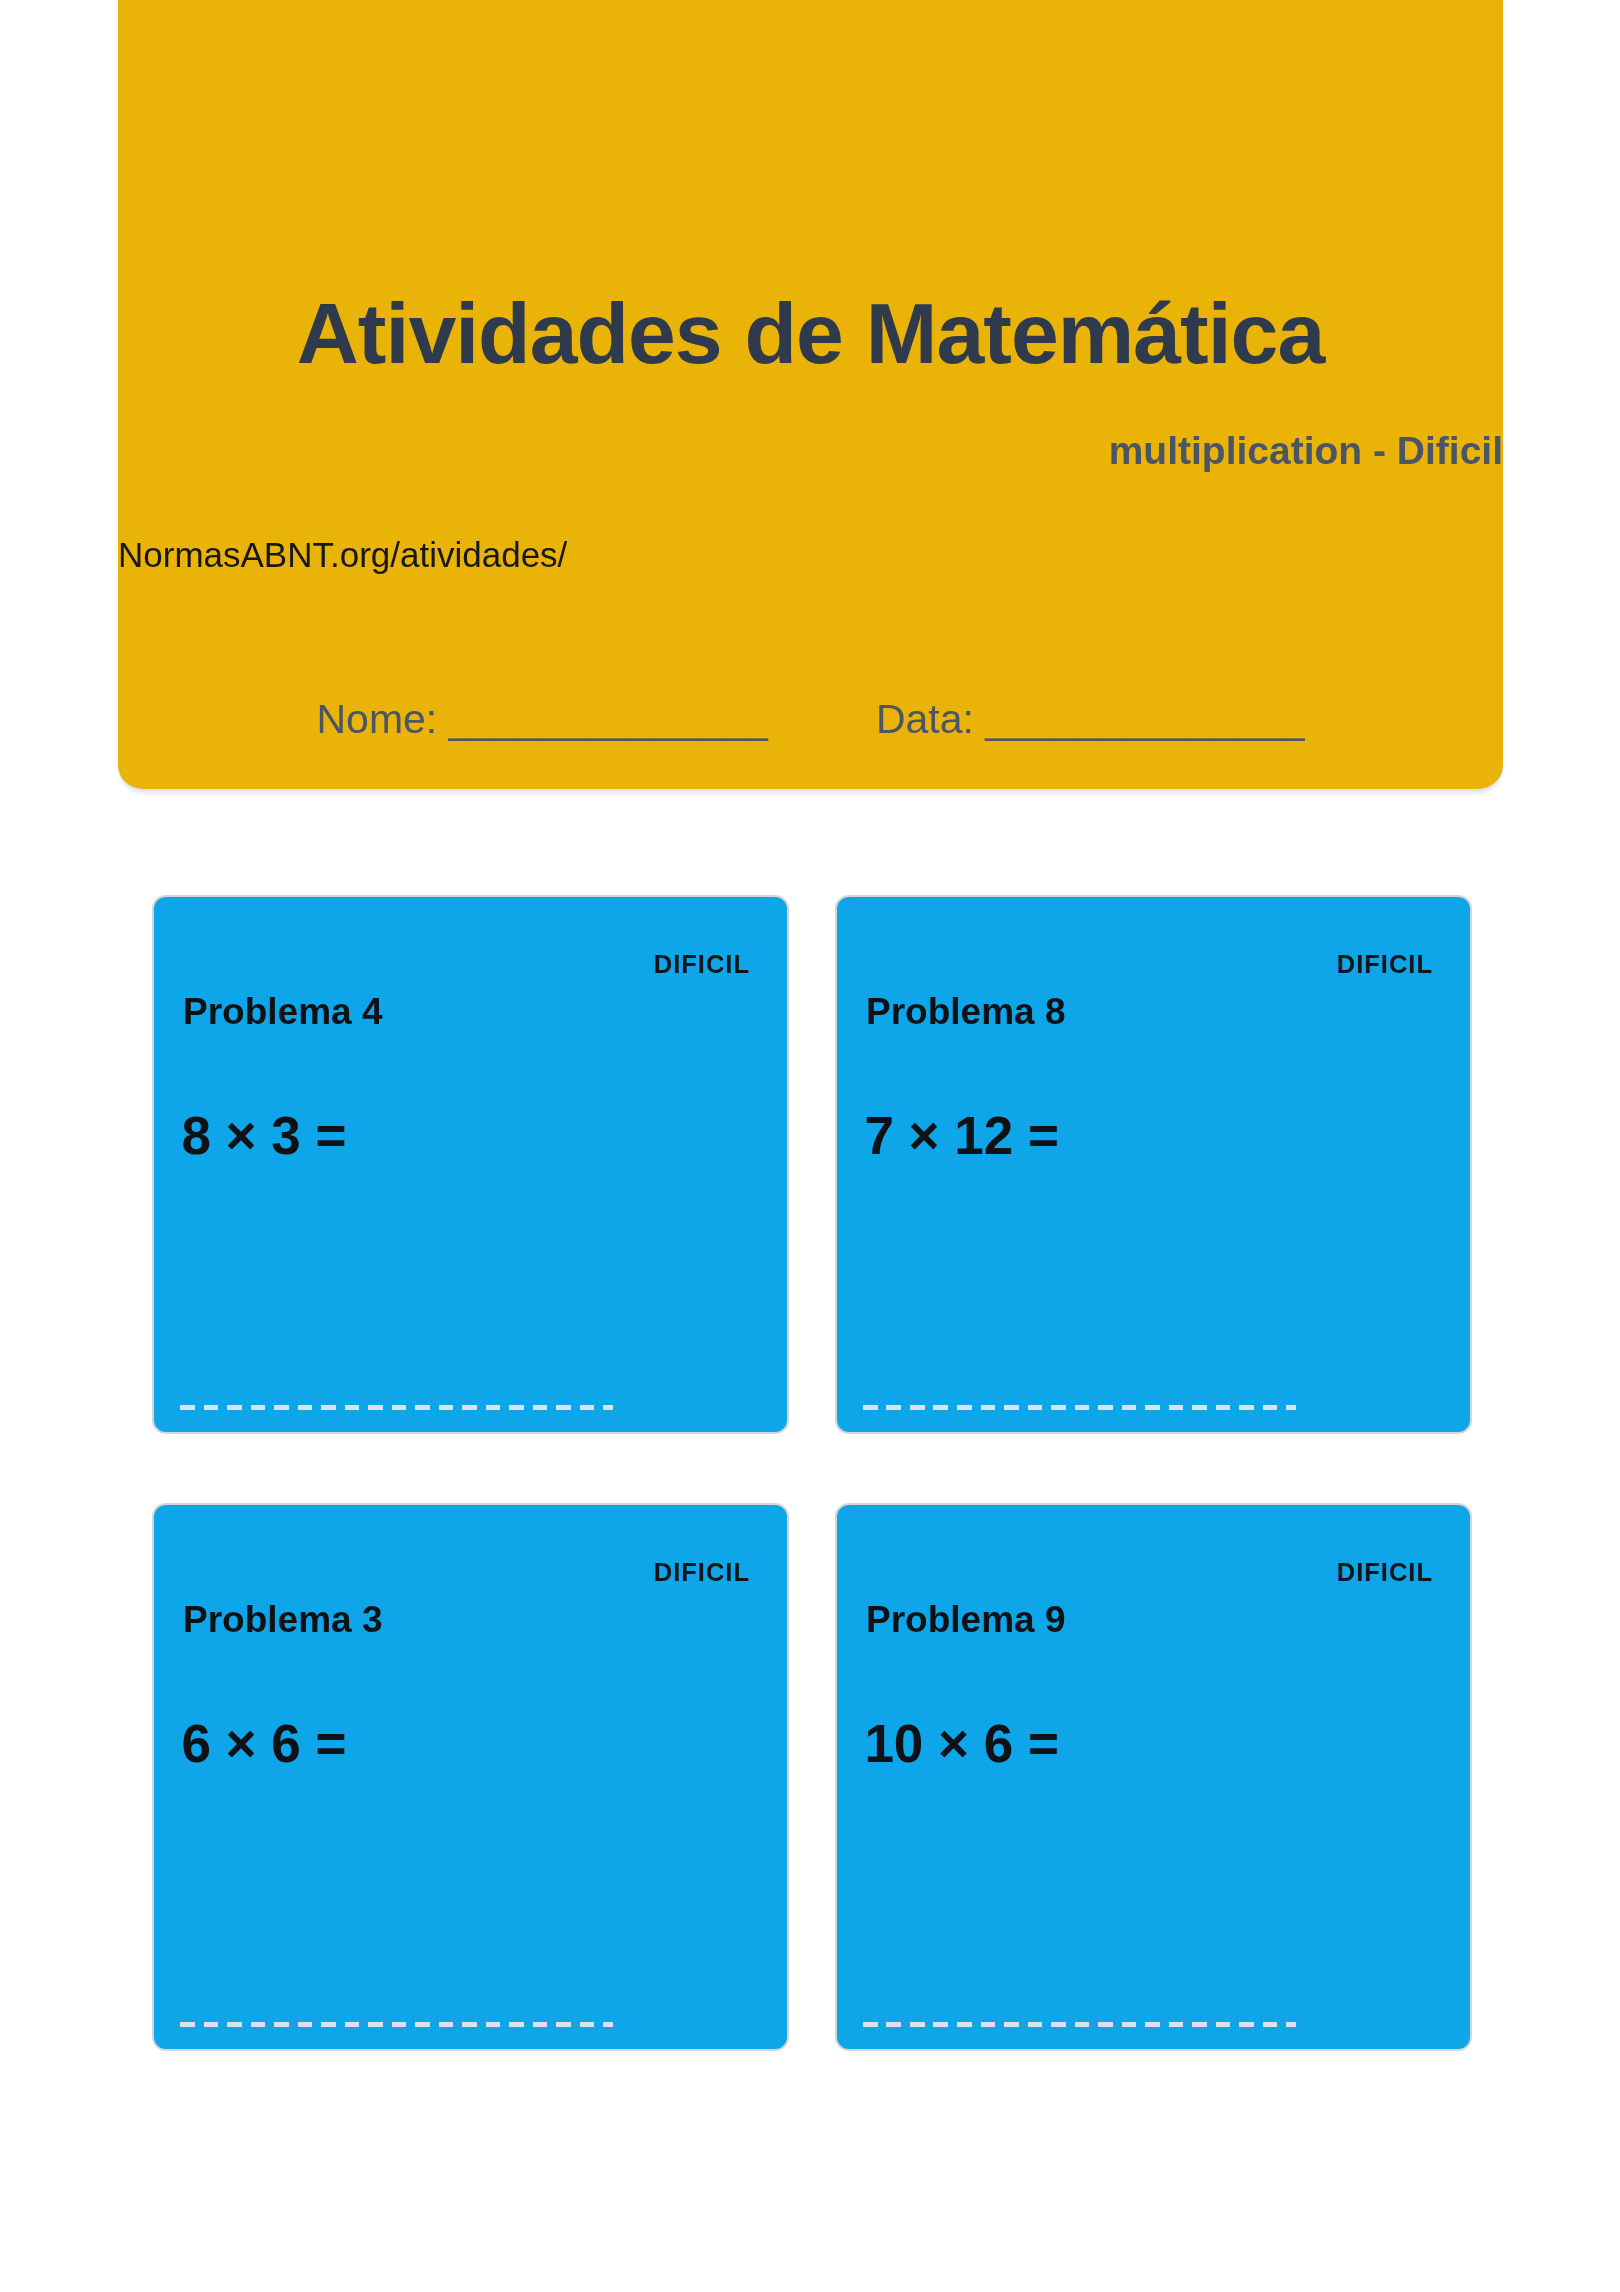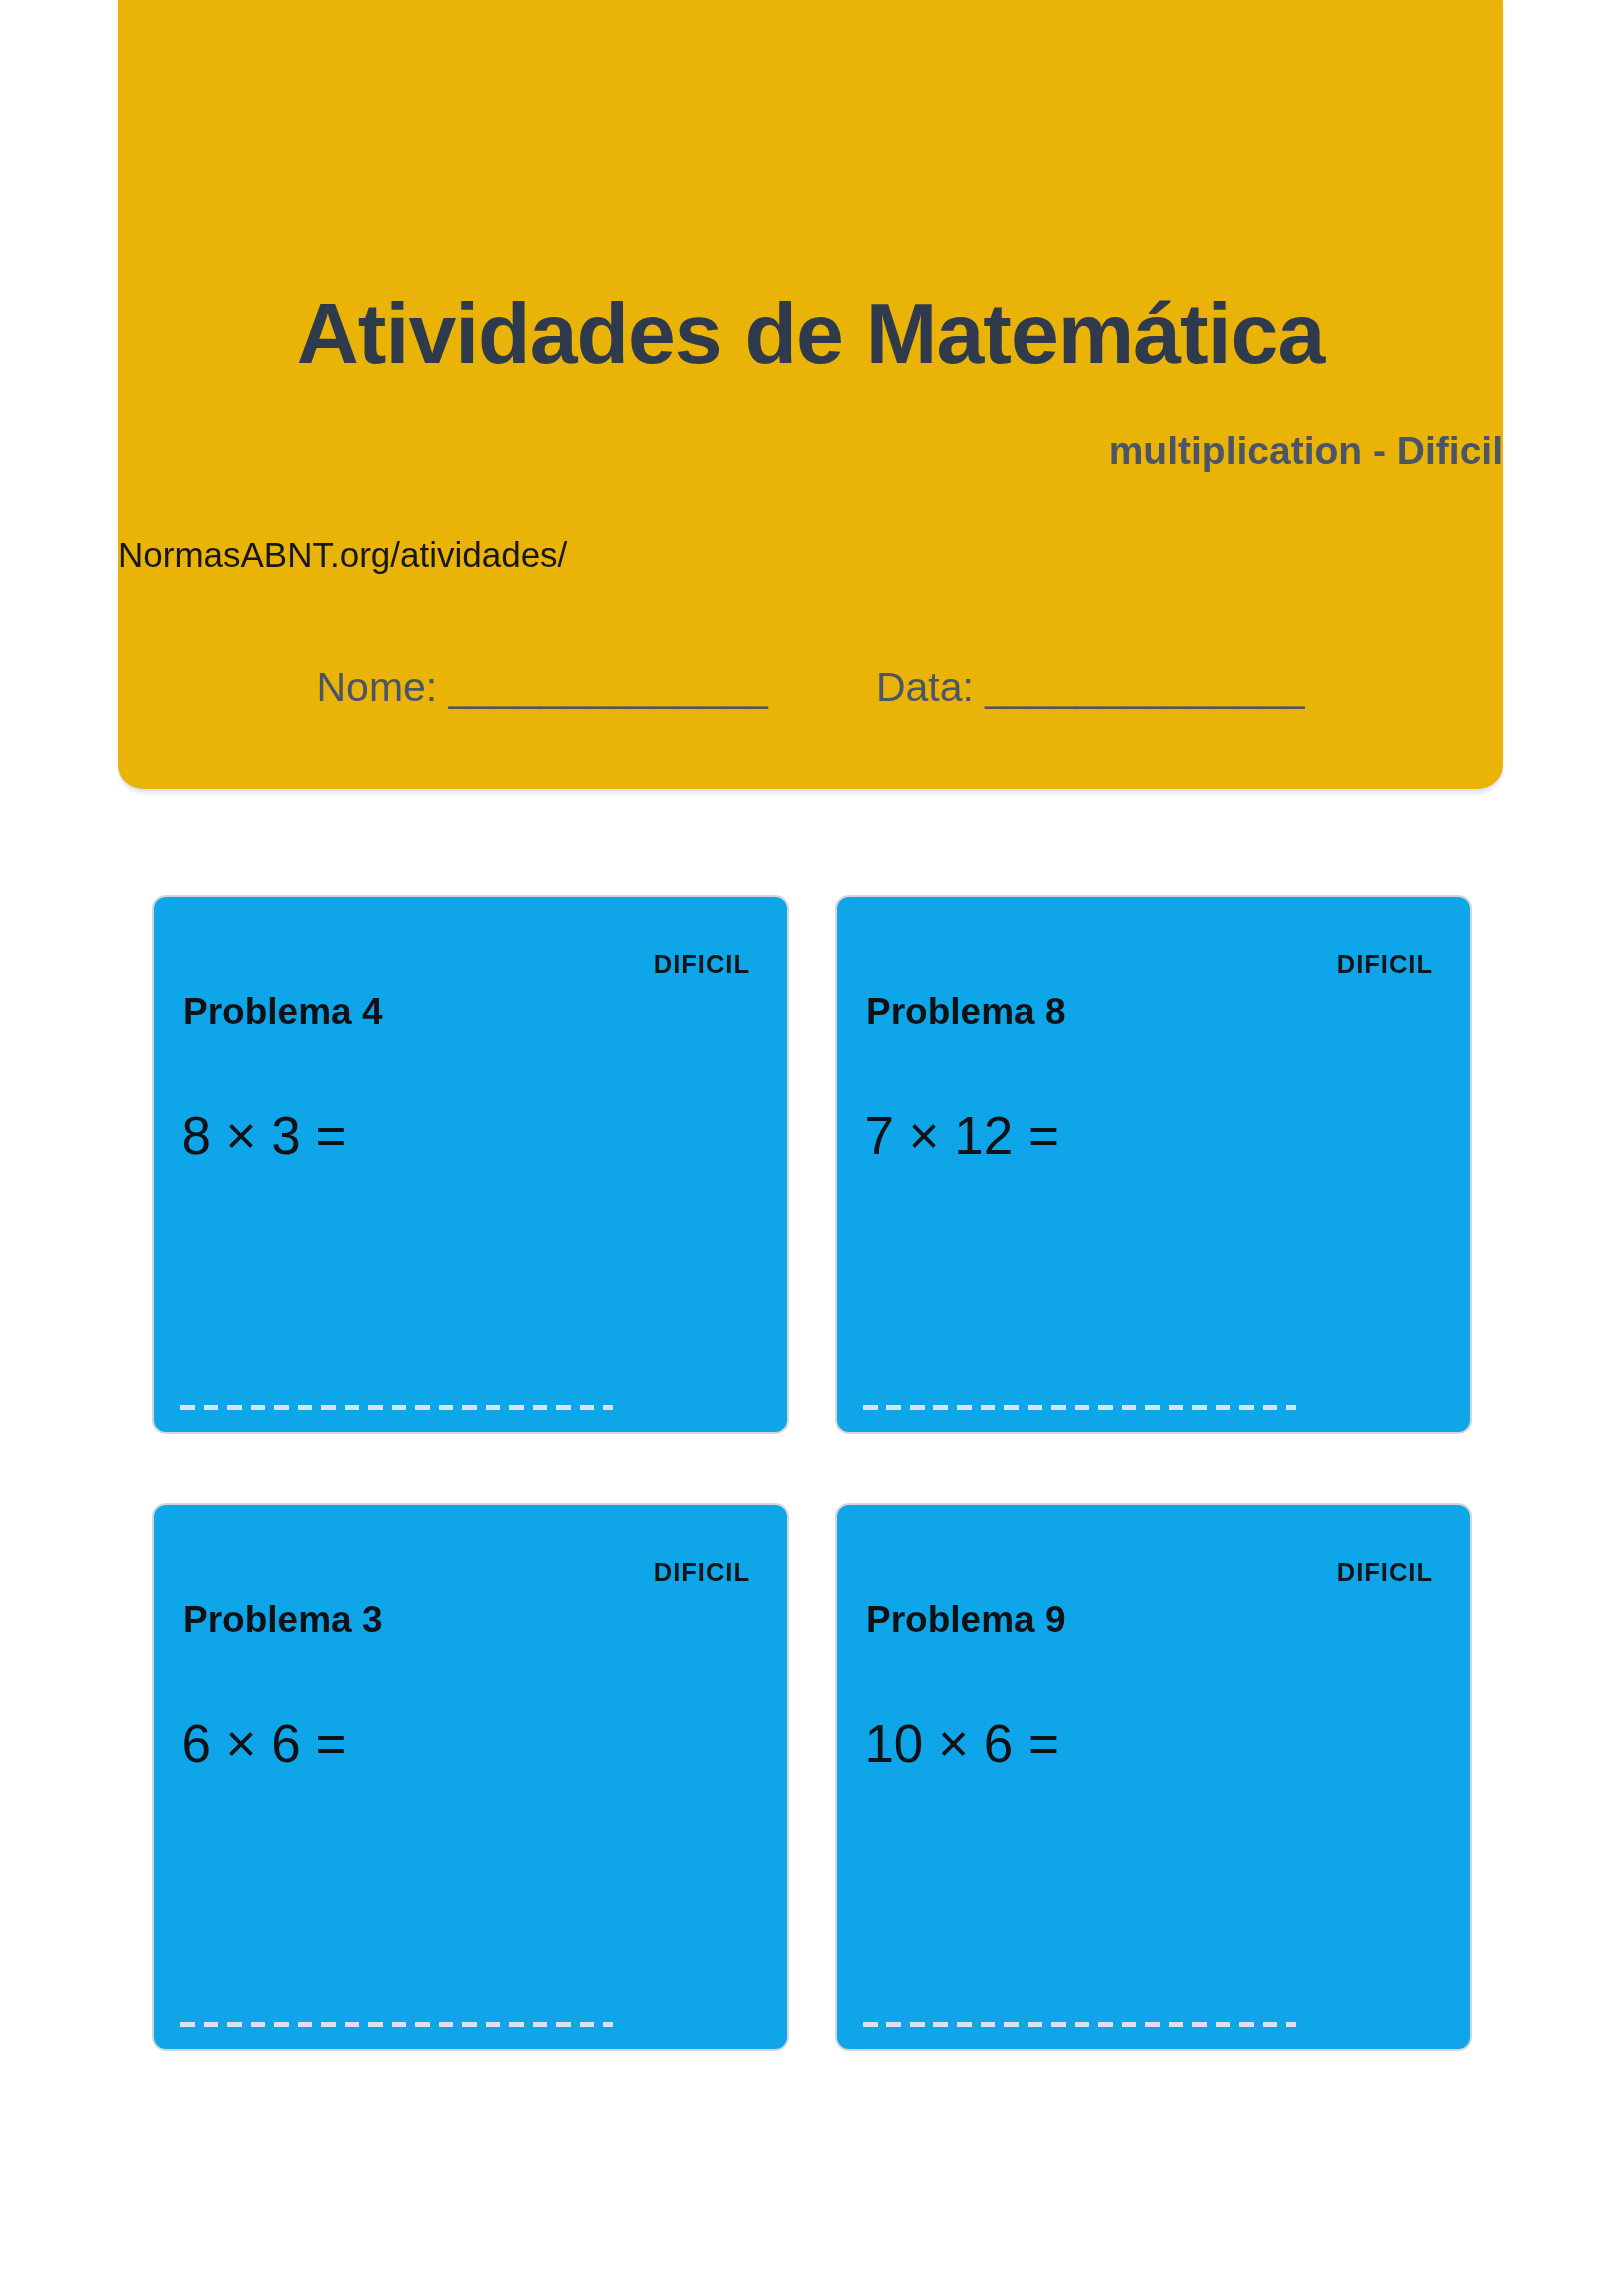--- a/index.html
+++ b/index.html
@@ -37,21 +37,21 @@
     text-align:left;
     font-size:35px;line-height:1;font-weight:400;
     color:#16181d;
   }
   .name-date-row{
     position:absolute;top:667px;left:0;width:100%;
     display:flex;justify-content:center;gap:108px;
     font-size:41px;line-height:1;font-weight:400;
     color:#4a5568;
   }
-  .field{white-space:nowrap;}
+  .field{white-space:nowrap;margin-top:32px;}
   .field .blank{letter-spacing:0;}
   
   .card{
     position:absolute;
     width:633px;
     background:#0ea5e9;
     border:2px solid #d6d6d9;
     border-radius:14px;
   }
   .card.c1{left:152px;top:895px;height:535px;}
@@ -64,21 +64,21 @@
     letter-spacing:1px;
     color:#141519;
   }
   .ptitle{
     position:absolute;top:96px;left:29px;
     font-size:37px;line-height:1;font-weight:700;
     color:#0f1115;
   }
   .expr{
     position:absolute;top:212px;left:27.4px;
-    font-size:53px;line-height:1;font-weight:400;
+    font-size:53px;line-height:1;font-weight:700;
     color:#0f1115;
   }
   .answer-line{
     position:absolute;left:25.5px;bottom:21.6px;
     width:433px;height:5.9px;
     background:repeating-linear-gradient(to right,#dce1ef 0 14.7px,transparent 14.7px 23.5px);
   }
 </style>
 </head>
 <body>

